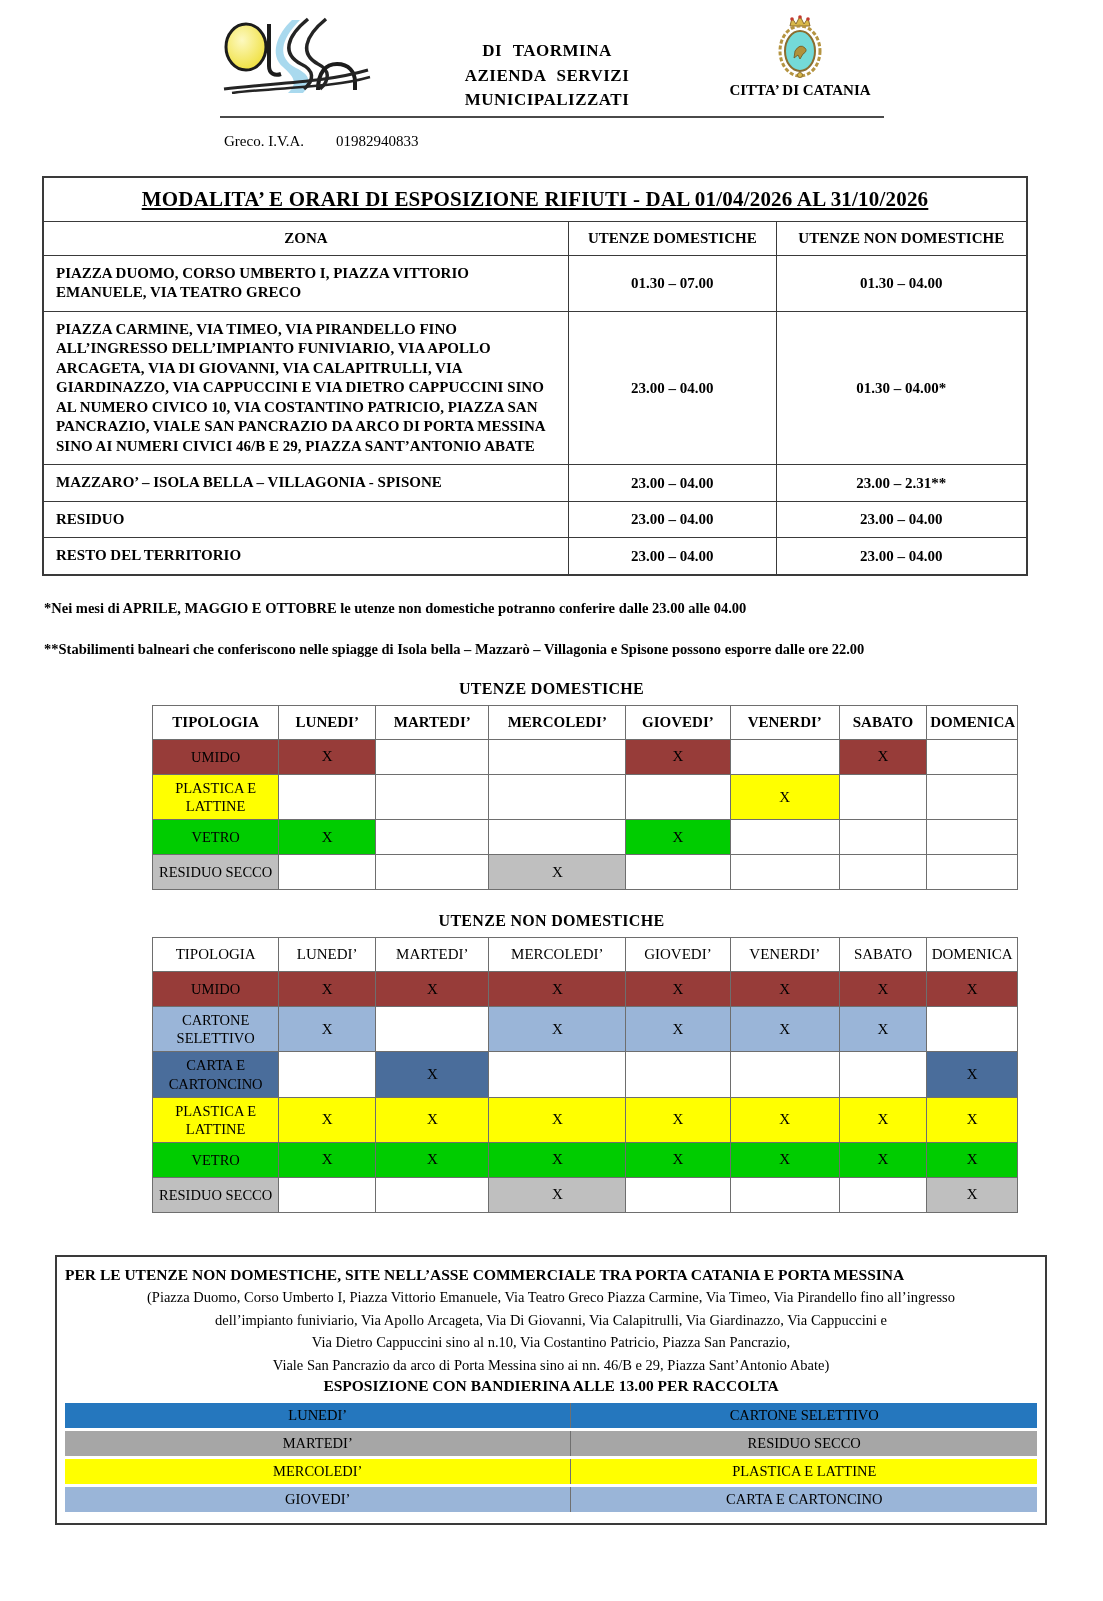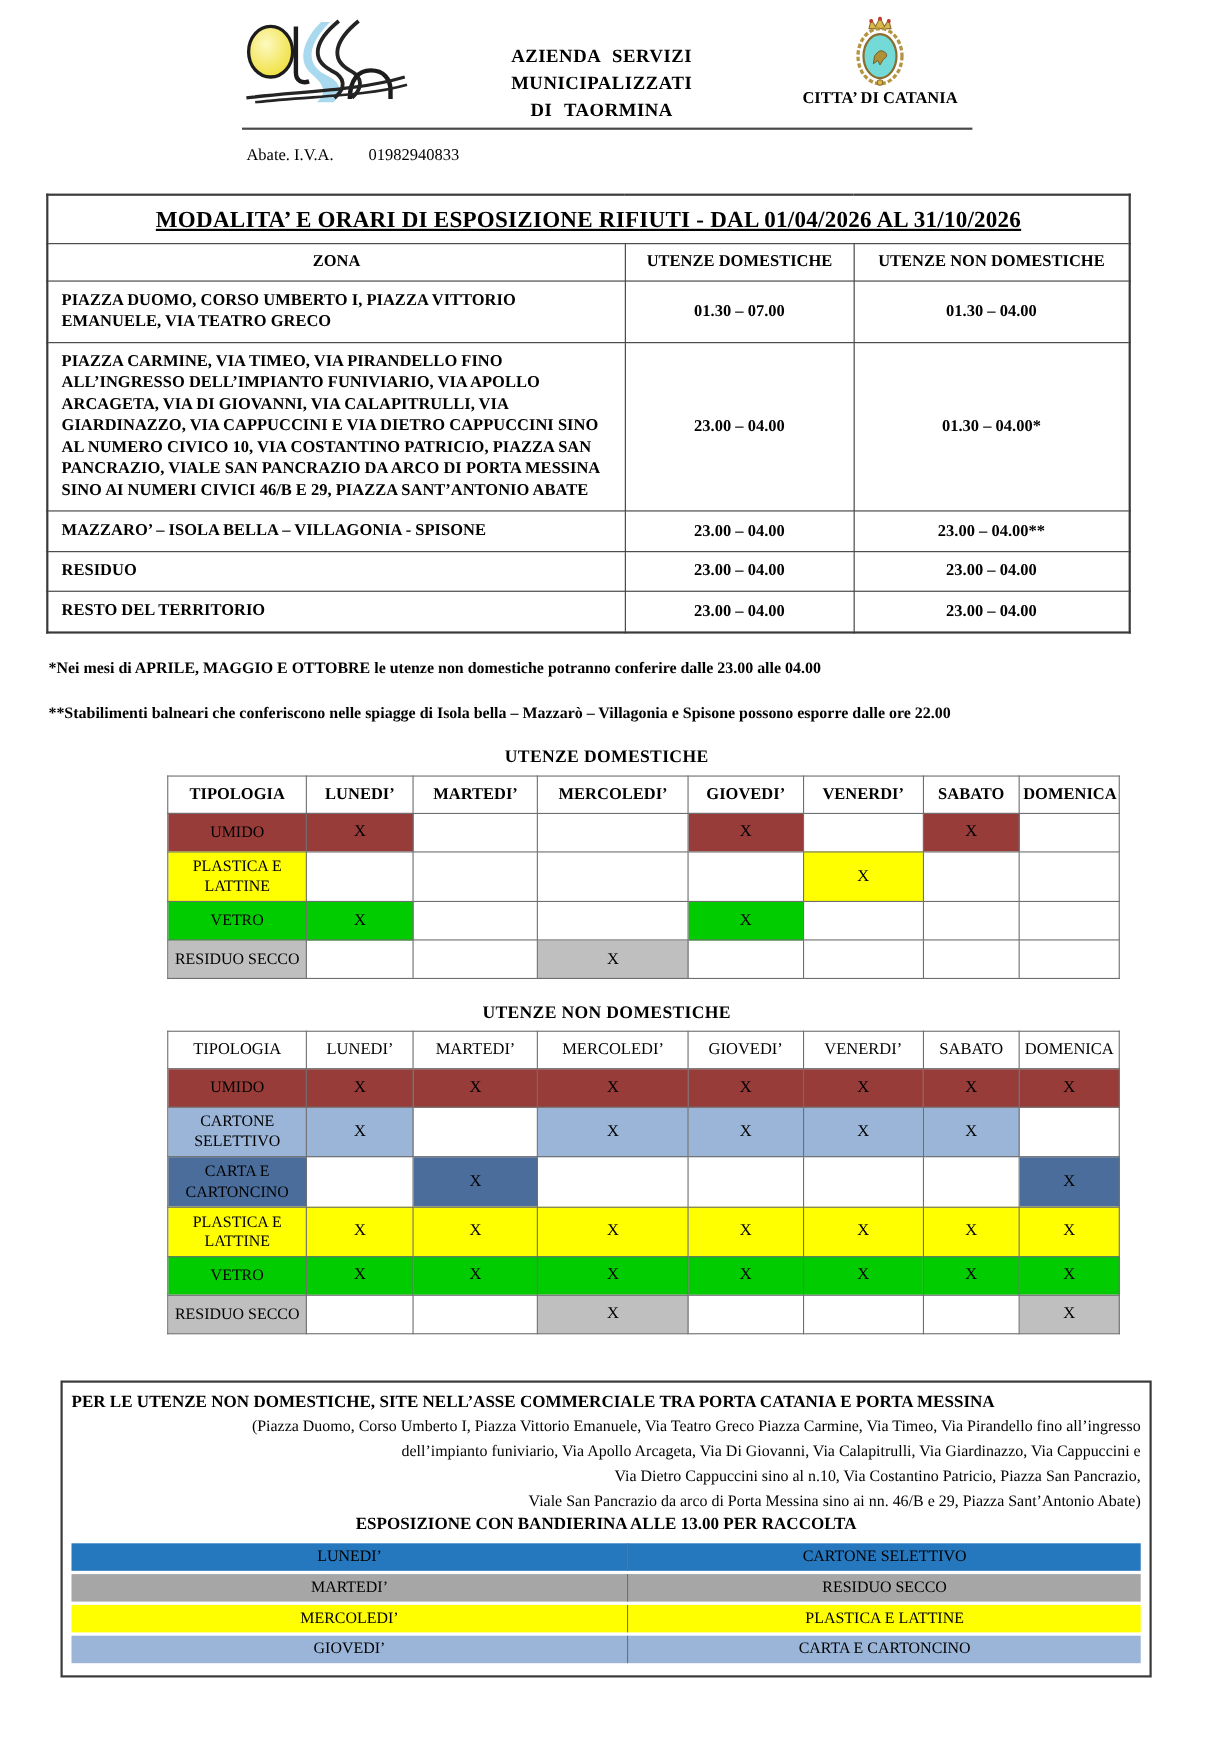--- a/index.html
+++ b/index.html
@@ -42,21 +42,21 @@
   .week th,.week td{border:1px solid #6e6e6e;text-align:center;font-size:15px;padding:6px 3px;}
   .week thead th{padding:8px 3px;}
   .dom thead th{font-weight:bold;}
   .nondom thead th{font-weight:normal;}
   .week td.lbl{font-size:14.5px;line-height:1.25;padding:4px 2px;font-weight:normal;}
   .week td.daycell{height:22px;}
 
   
   .flagbox{margin:42px 0 0 55px;width:972px;border:2px solid #3a3a3a;padding:7px 8px 8px;}
   .flag-heading{text-align:left;font-weight:bold;font-size:15.5px;line-height:1.45;}
-  .flag-detail{text-align:right;font-size:14.5px;line-height:1.55;}
+  .flag-detail{text-align:center;font-size:14.5px;line-height:1.55;}
   .flag-sub{text-align:center;font-weight:bold;font-size:15.5px;margin:1px 0 5px;}
   .flags{width:100%;border-collapse:separate;border-spacing:0 3px;}
   .flags td{text-align:center;font-size:14.5px;padding:4px 0;}
   .flags td.mat{border-left:1px solid #707070;}
 </style>
 </head>
 <body>
 
 <div class="page">
 
@@ -73,40 +73,40 @@
         <ellipse cx="26" cy="33" rx="20" ry="23" fill="url(#sun)" stroke="#1c1c1c" stroke-width="3"></ellipse>
         <path d="M49,10 L49,52 C49,60 55,62 61,60" fill="none" stroke="#1c1c1c" stroke-width="4"></path>
         <path d="M88,5 C66,23 62,40 81,50 C94,56 95,66 84,75" fill="none" stroke="#242424" stroke-width="3.5"></path>
         <path d="M106,5 C84,23 80,40 98,50 C110,56 110,66 100,75" fill="none" stroke="#242424" stroke-width="3.5"></path>
         <path d="M98,76 C98,58 106,50 117,50 C129,50 135,58 135,68 L135,76" fill="none" stroke="#1c1c1c" stroke-width="4"></path>
         <path d="M4,75 C52,69 104,69 148,56" fill="none" stroke="#242424" stroke-width="3"></path>
         <path d="M12,79 C62,73 112,74 150,63" fill="none" stroke="#242424" stroke-width="2.5"></path>
       </svg>
     </div>
     <div class="org-name">
+      <div>DI TAORMINA</div>
       <div>AZIENDA SERVIZI MUNICIPALIZZATI</div>
-      <div>DI TAORMINA</div>
     </div>
     <div class="city-col">
       <svg width="56" height="66" viewBox="0 0 56 66">
         <path d="M18,12 L20,4 L24,10 L28,2 L32,10 L36,4 L38,12 Z" fill="#d9b94a" stroke="#8a6d2f" stroke-width="1"></path>
         <circle cx="20" cy="5" r="1.8" fill="#c23a2f"></circle>
           <circle cx="28" cy="3" r="1.8" fill="#c23a2f"></circle>
           <circle cx="36" cy="5" r="1.8" fill="#c23a2f"></circle>
         <ellipse cx="28" cy="37" rx="20" ry="25" fill="none" stroke="#b59441" stroke-width="3" stroke-dasharray="4 2"></ellipse>
         <ellipse cx="28" cy="37" rx="15" ry="20" fill="#74dad8" stroke="#8a6d2f" stroke-width="2"></ellipse>
         <path d="M23,37 q5,-8 10,-3 q3,3 -2,6 l-3,5 l-2,-4 l-4,3 z" fill="#b0913a" stroke="#6f5420" stroke-width="0.8"></path>
         <circle cx="28" cy="61" r="2.5" fill="#d9b94a" stroke="#8a6d2f" stroke-width="1"></circle>
       </svg>
       <div class="city-label">CITTA’ DI CATANIA</div>
     </div>
   </div>
 
   <div class="vat-line">
-    <span>Abate.  I.V.A.</span>
+    <span>Greco.  I.V.A.</span>
     <span class="num">01982940833</span>
   </div>
 
   <table class="zones">
     <colgroup>
         <col style="width:53.4%">
         <col style="width:21.1%">
         <col style="width:25.5%">
       </colgroup>
     <thead>
@@ -128,21 +128,21 @@
           <td class="zcell-time">01.30 – 04.00</td>
         </tr>
         <tr>
           <td class="zcell-zone">PIAZZA CARMINE, VIA TIMEO, VIA PIRANDELLO FINO ALL’INGRESSO DELL’IMPIANTO FUNIVIARIO, VIA APOLLO ARCAGETA, VIA DI GIOVANNI, VIA CALAPITRULLI, VIA GIARDINAZZO, VIA CAPPUCCINI E VIA DIETRO CAPPUCCINI SINO AL NUMERO CIVICO 10, VIA COSTANTINO PATRICIO, PIAZZA SAN PANCRAZIO, VIALE SAN PANCRAZIO DA ARCO DI PORTA MESSINA SINO AI NUMERI CIVICI 46/B E 29, PIAZZA SANT’ANTONIO ABATE</td>
           <td class="zcell-time">23.00 – 04.00</td>
           <td class="zcell-time">01.30 – 04.00*</td>
         </tr>
         <tr>
           <td class="zcell-zone">MAZZARO’ – ISOLA BELLA – VILLAGONIA - SPISONE</td>
           <td class="zcell-time">23.00 – 04.00</td>
-          <td class="zcell-time">23.00 – 04.00**</td>
+          <td class="zcell-time">23.00 – 2.31**</td>
         </tr>
         <tr>
           <td class="zcell-zone">RESIDUO</td>
           <td class="zcell-time">23.00 – 04.00</td>
           <td class="zcell-time">23.00 – 04.00</td>
         </tr>
         <tr>
           <td class="zcell-zone">RESTO DEL TERRITORIO</td>
           <td class="zcell-time">23.00 – 04.00</td>
           <td class="zcell-time">23.00 – 04.00</td>

